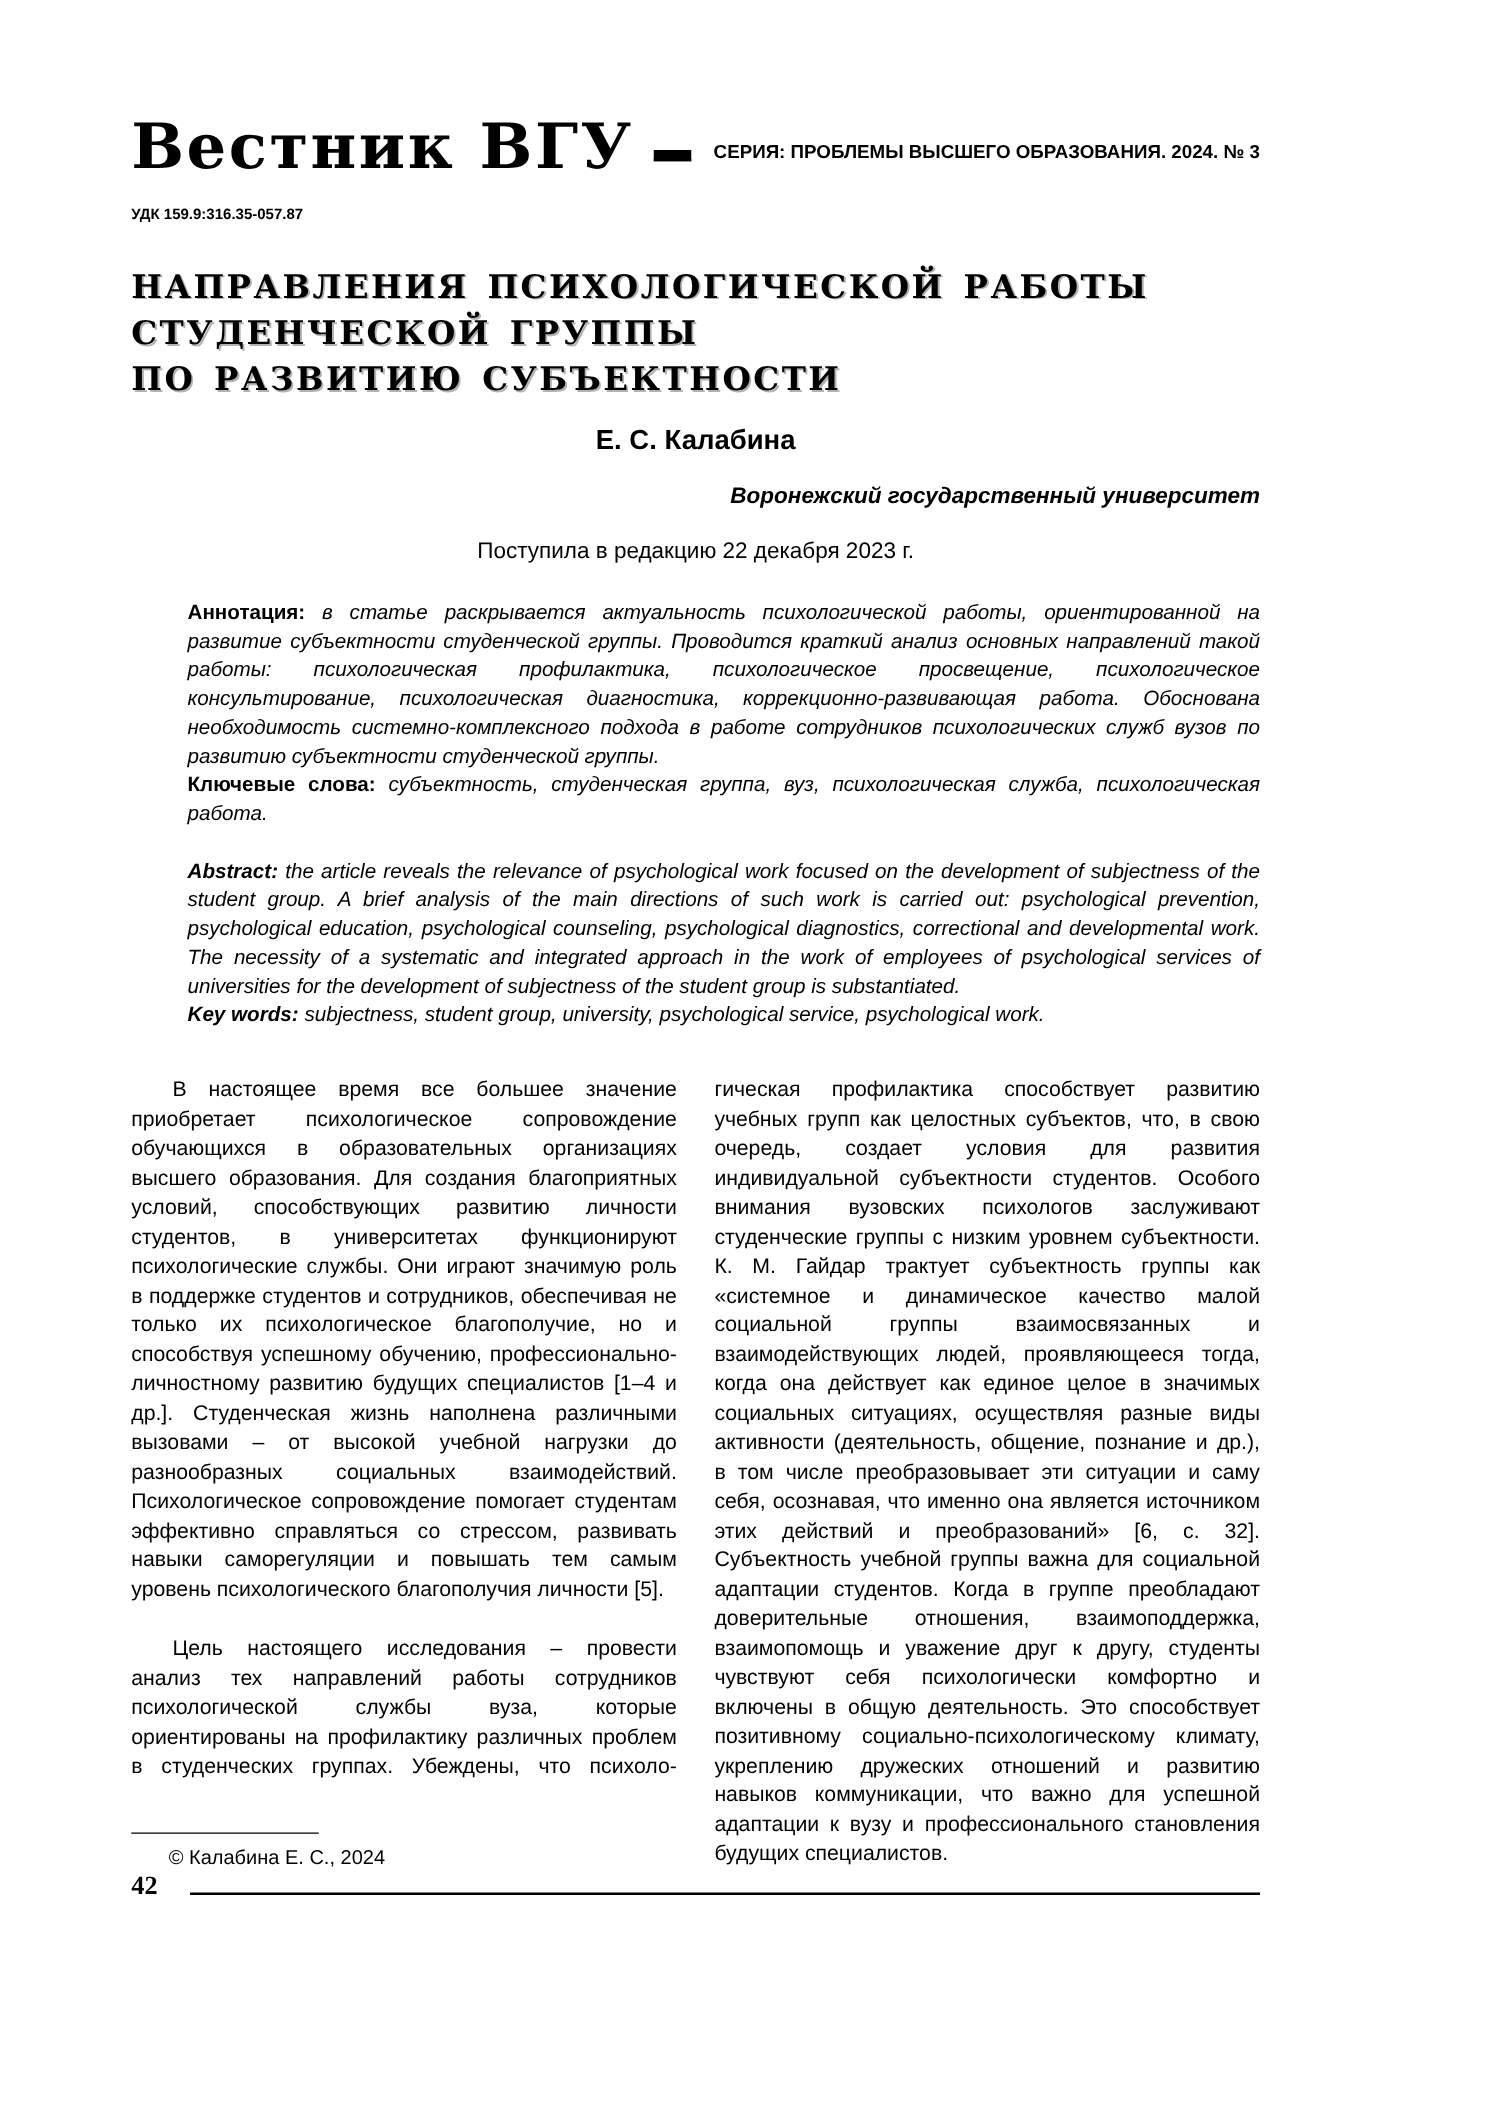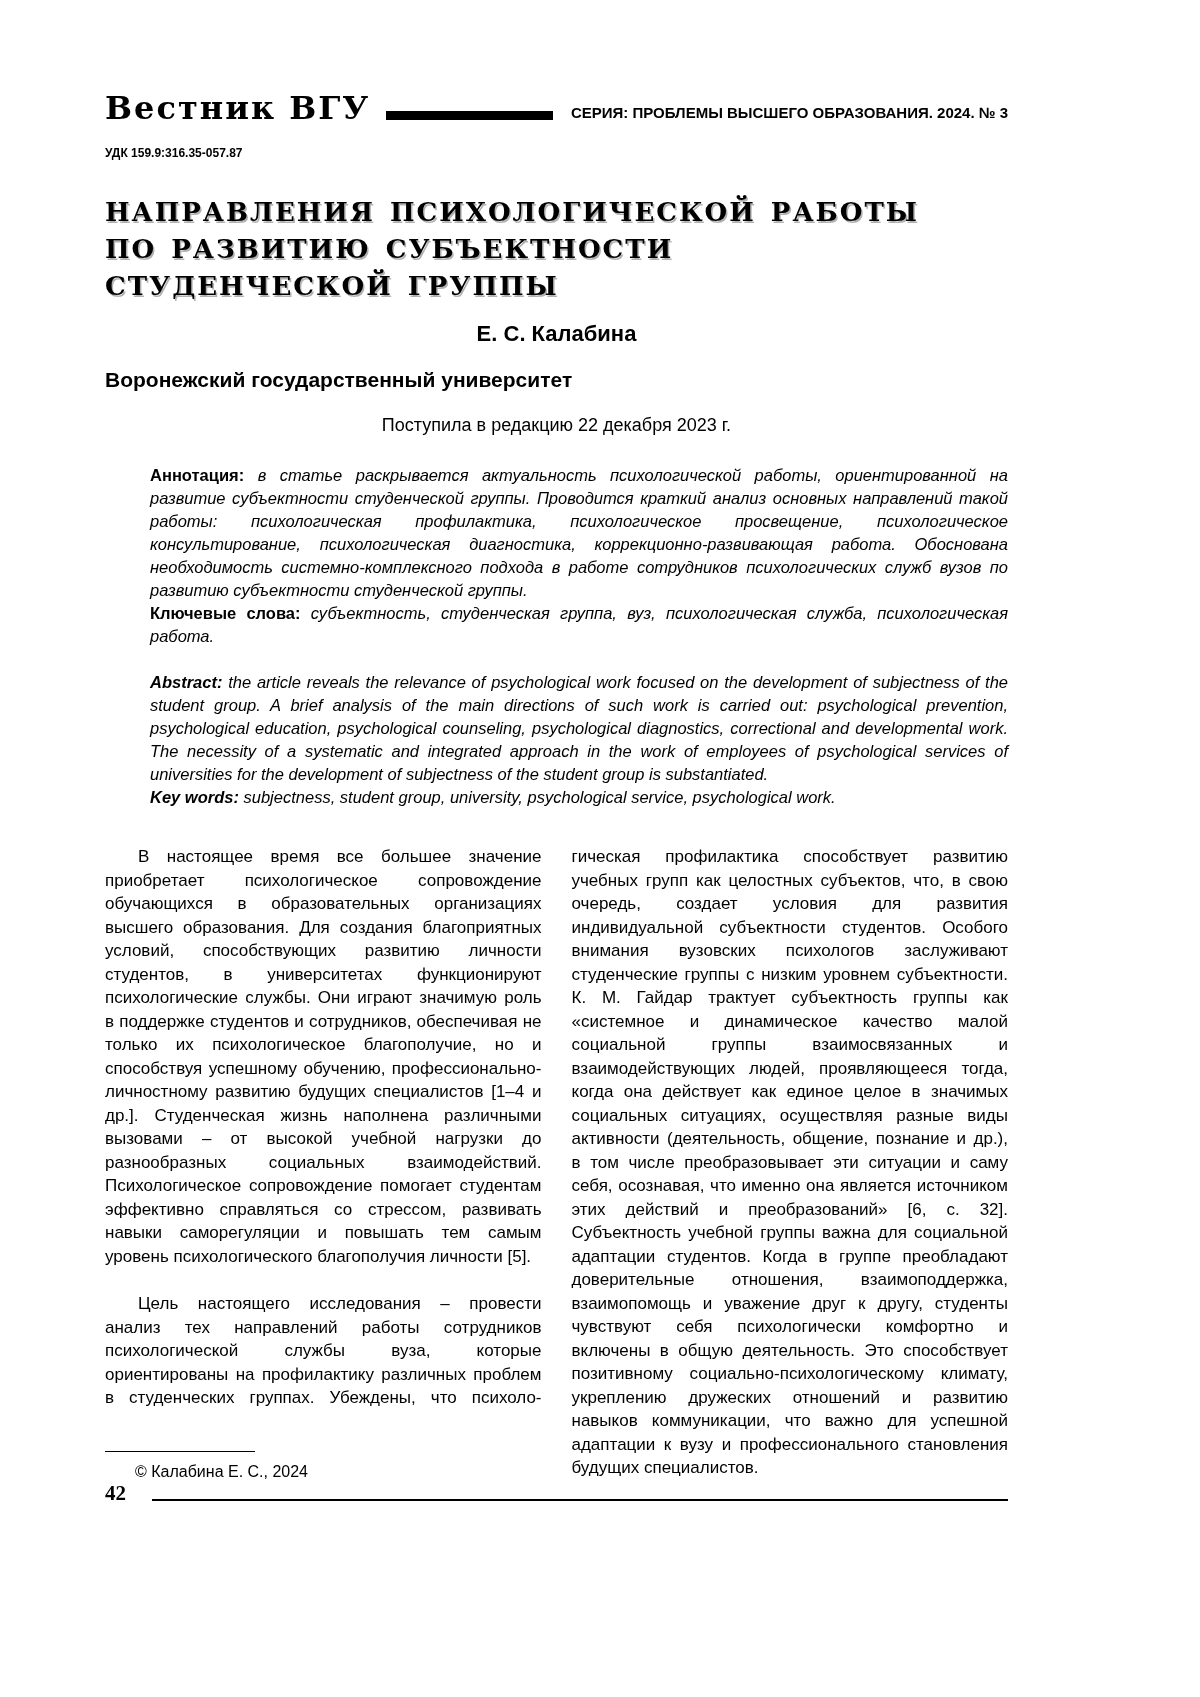--- a/index.html
+++ b/index.html
@@ -15,21 +15,21 @@
     display: flex;
     flex-direction: column;
     overflow: hidden;
   }
 
   
   .header { display: flex; align-items: center; }
   .logo {
     font-family: "DejaVu Serif", serif;
     font-weight: 700;
-    font-size: 32px;
+    font-size: 50px;
     letter-spacing: 2px;
     white-space: nowrap;
     line-height: 1;
   }
   .header-bar {
     flex: 1;
     height: 9px;
     background: #000;
     margin: 14px 18px 0 16px;
     border-bottom: 2px solid #000;
@@ -48,21 +48,21 @@
     margin-top: 34px;
     font-family: "DejaVu Serif", serif;
     font-weight: 700;
     font-size: 26px;
     line-height: 37px;
     letter-spacing: 2px;
     word-spacing: 4px;
     text-shadow: 1.5px 1.5px 0 rgba(0,0,0,0.30);
   }
   .author { margin-top: 16px; text-align: center; font-weight: 700; font-size: 22px; }
-  .affiliation { margin-top: 21px; text-align: left; font-weight: 700; font-size: 21px; }
+  .affiliation { margin-top: 21px; text-align: right; font-weight: 700; font-style: italic; font-size: 18px; }
   .received { margin-top: 23px; text-align: center; font-size: 18px; }
 
   
   .abstract-block {
     margin: 28px 0 0 45px;
     font-size: 16.5px;
     line-height: 23px;
     text-align: justify;
   }
   .annot { margin: 0; font-style: italic; }
@@ -106,22 +106,22 @@
   <div class="header">
     <span class="logo">Вестник ВГУ</span>
     <span class="header-bar"></span>
     <span class="series">СЕРИЯ: ПРОБЛЕМЫ ВЫСШЕГО ОБРАЗОВАНИЯ. 2024. № 3</span>
   </div>
 
   <div class="udc">УДК 159.9:316.35-057.87</div>
 
   <div class="title">
     <div>НАПРАВЛЕНИЯ ПСИХОЛОГИЧЕСКОЙ РАБОТЫ</div>
+    <div>СТУДЕНЧЕСКОЙ ГРУППЫ</div>
     <div>ПО РАЗВИТИЮ СУБЪЕКТНОСТИ</div>
-    <div>СТУДЕНЧЕСКОЙ ГРУППЫ</div>
   </div>
 
   <div class="author">Е. С. Калабина</div>
   <div class="affiliation">Воронежский государственный университет</div>
   <div class="received">Поступила в редакцию 22 декабря 2023 г.</div>
 
   <div class="abstract-block">
     <p class="annot"><b class="lbl">Аннотация:</b><span> в статье раскрывается актуальность психологической работы, ориентированной на развитие субъектности студенческой группы. Проводится краткий анализ основных направлений такой работы: психологическая профилактика, психологическое просвещение, психологическое консультирование, психологическая диагностика, коррекционно-развивающая работа. Обоснована необходимость системно-комплексного подхода в работе сотрудников психологических служб вузов по развитию субъектности студенческой группы.</span></p>
     <p class="annot"><b class="lbl">Ключевые слова:</b><span> субъектность, студенческая группа, вуз, психологическая служба, психологическая работа.</span></p>
     <p class="annot en gap"><b class="lbl">Abstract:</b><span> the article reveals the relevance of psychological work focused on the development of subjectness of the student group. A brief analysis of the main directions of such work is carried out: psychological prevention, psychological education, psychological counseling, psychological diagnostics, correctional and developmental work. The necessity of a systematic and integrated approach in the work of employees of psychological services of universities for the development of subjectness of the student group is substantiated.</span></p>

